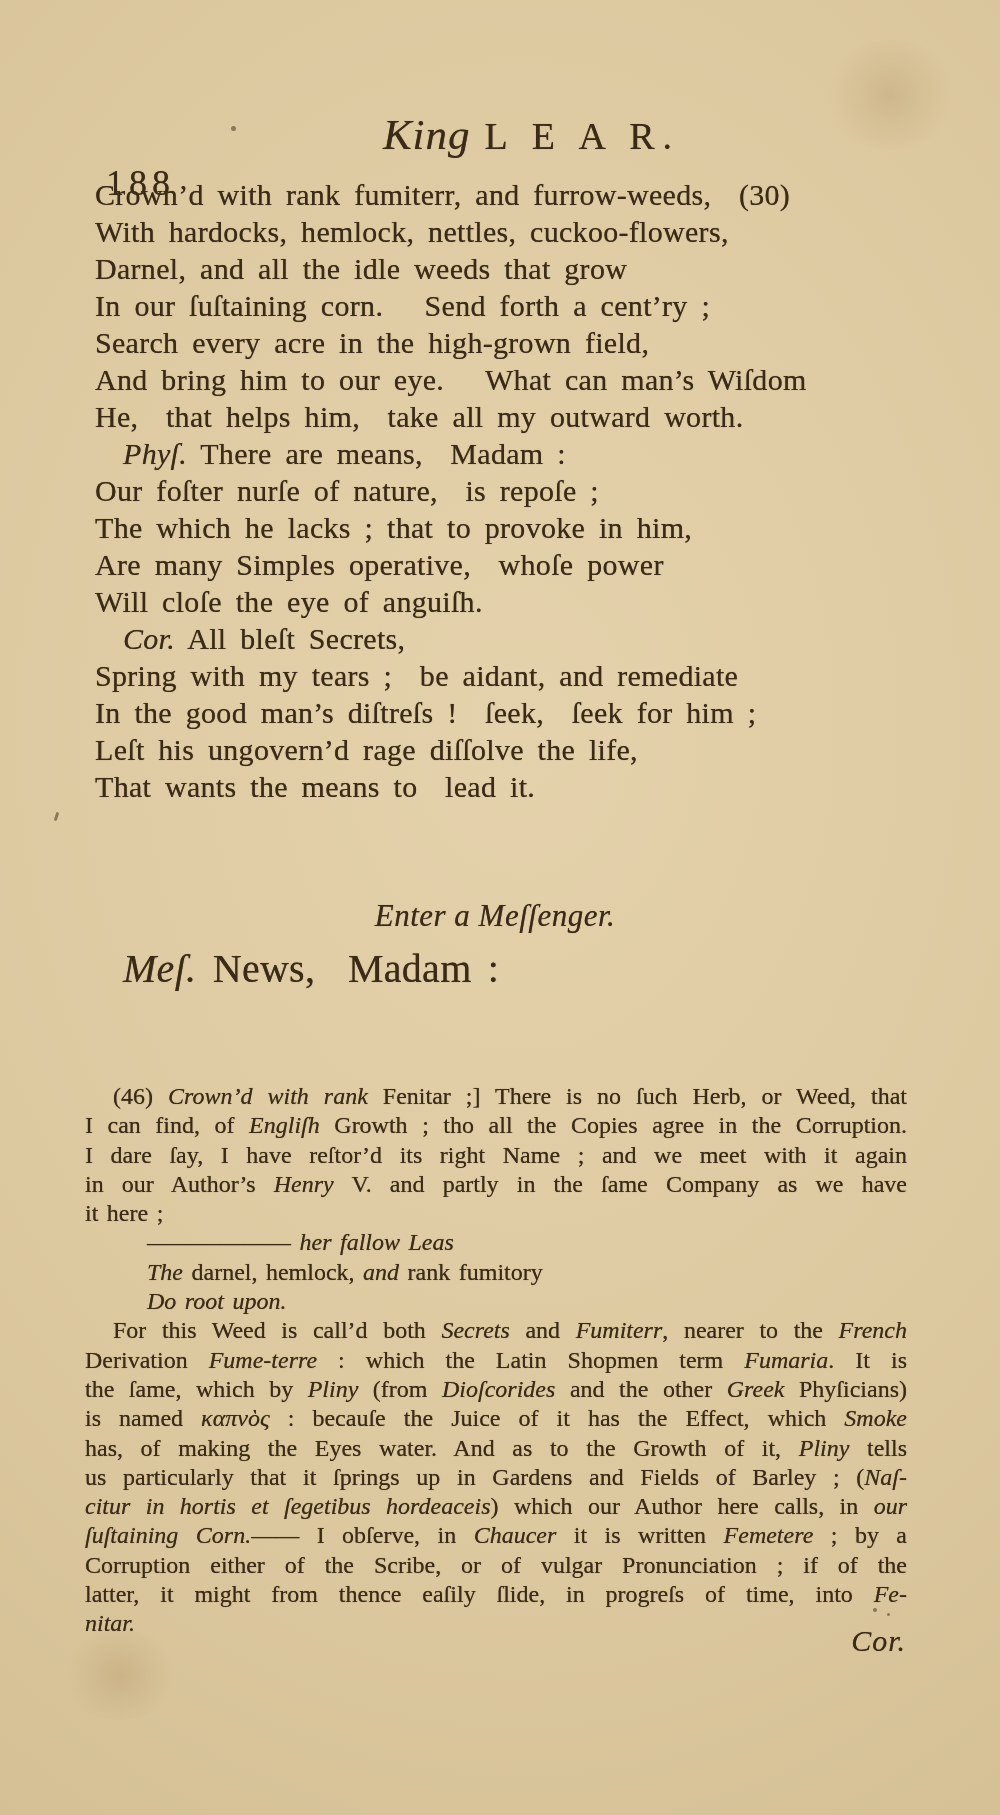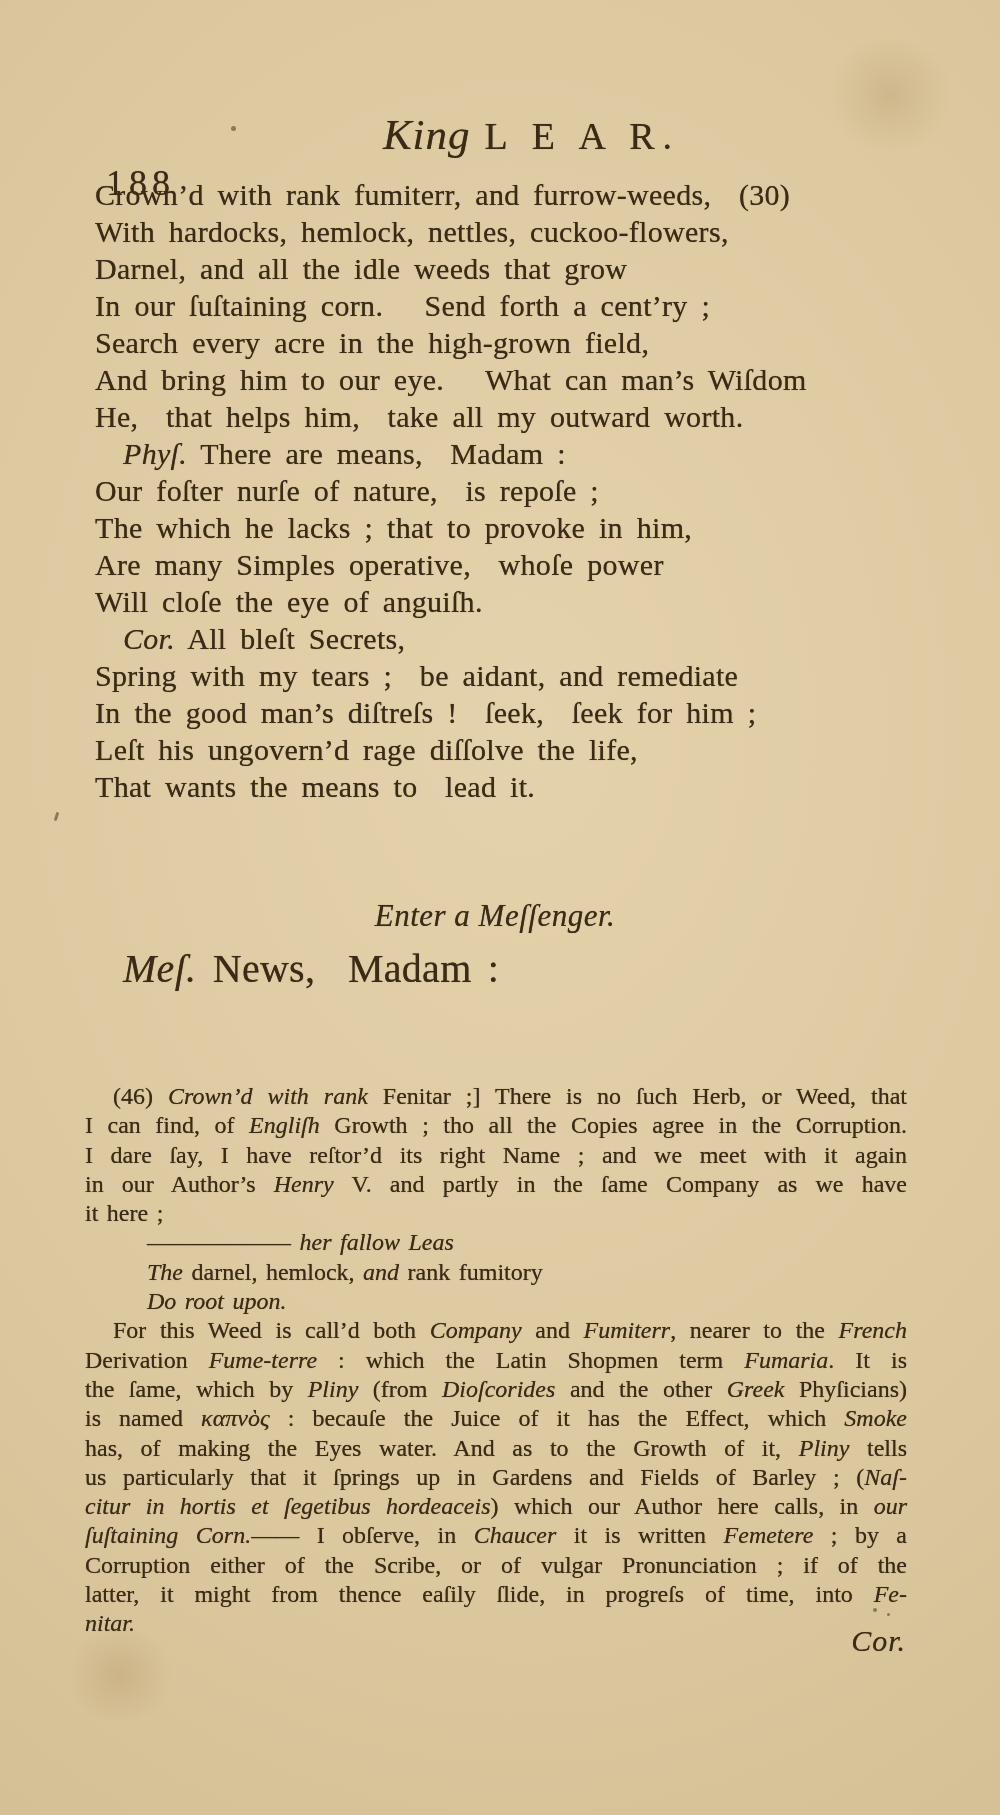--- a/index.html
+++ b/index.html
@@ -85,21 +85,21 @@
 
   <div class="block footnote" id="footnote-block">
       <div class="line ind1 just"><span>(46) </span><span class="it">Crown’d with rank </span><span>Fenitar ;] </span><span>There is no ſuch Herb, or Weed, that</span></div>
       <div class="line ind0 just"><span>I can find, of </span><span class="it">Engliſh</span><span> Growth ; tho all the Copies agree in the Corruption.</span></div>
       <div class="line ind0 just"><span>I dare ſay, I have reſtor’d its right Name ; and we meet with it again</span></div>
       <div class="line ind0 just"><span>in our Author’s </span><span class="it">Henry</span><span> V. and partly in the ſame Company as we have</span></div>
       <div class="line ind0"><span>it here ;</span></div>
       <div class="line ind2"><span>—————— </span><span class="it">her fallow Leas</span></div>
       <div class="line ind2"><span class="it">The</span><span> darnel, hemlock, </span><span class="it">and</span><span> rank fumitory</span></div>
       <div class="line ind2"><span class="it">Do root upon.</span></div>
-      <div class="line ind1 just"><span>For this Weed is call’d both </span><span class="it">Company</span><span> and </span><span class="it">Fumiterr</span><span>, nearer to the </span><span class="it">French</span></div>
+      <div class="line ind1 just"><span>For this Weed is call’d both </span><span class="it">Secrets</span><span> and </span><span class="it">Fumiterr</span><span>, nearer to the </span><span class="it">French</span></div>
       <div class="line ind0 just"><span>Derivation </span><span class="it">Fume-terre</span><span> : which the Latin Shopmen term </span><span class="it">Fumaria</span><span>. It is</span></div>
       <div class="line ind0 just"><span>the ſame, which by </span><span class="it">Pliny</span><span> (from </span><span class="it">Dioſcorides</span><span> and the other </span><span class="it">Greek</span><span> Phyſicians)</span></div>
       <div class="line ind0 just"><span>is named </span><span class="it">καπνὸς</span><span> : becauſe the Juice of it has the Effect, which </span><span class="it">Smoke</span></div>
       <div class="line ind0 just"><span>has, of making the Eyes water. And as to the Growth of it, </span><span class="it">Pliny</span><span> tells</span></div>
       <div class="line ind0 just"><span>us particularly that it ſprings up in Gardens and Fields of Barley ; (</span><span class="it">Naſ-</span></div>
       <div class="line ind0 just"><span class="it">citur in hortis et ſegetibus hordeaceis</span><span>) which our Author here calls, in </span><span class="it">our</span></div>
       <div class="line ind0 just"><span class="it">ſuſtaining Corn.</span><span>—— I obſerve, in </span><span class="it">Chaucer</span><span> it is written </span><span class="it">Femetere</span><span> ; by a</span></div>
       <div class="line ind0 just"><span>Corruption either of the Scribe, or of vulgar Pronunciation ; if of the</span></div>
       <div class="line ind0 just"><span>latter, it might from thence eaſily ſlide, in progreſs of time, into </span><span class="it">Fe-</span></div>
       <div class="line ind0"><span class="it">nitar.</span></div>

